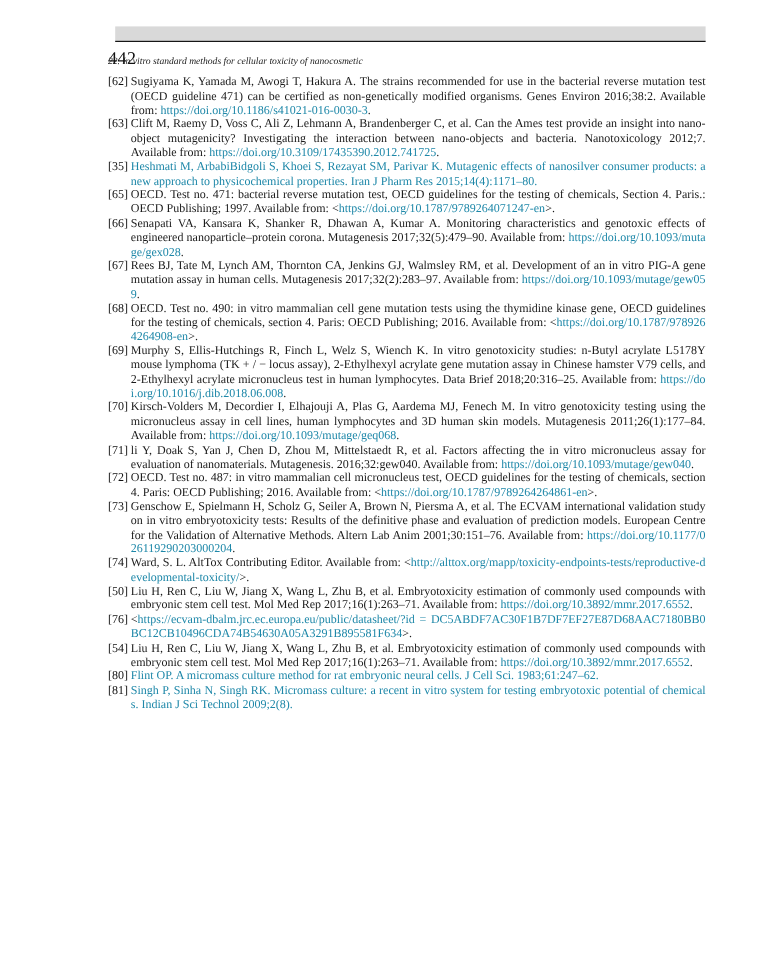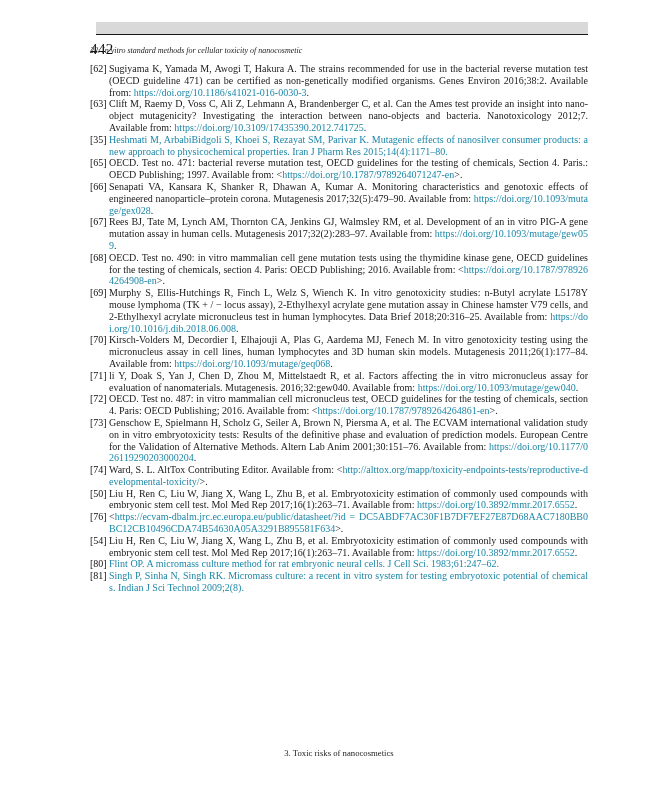--- a/index.html
+++ b/index.html
@@ -76,16 +76,13 @@
       <div class="ref"><span class="ref-label">[72]</span><span class="txt">OECD. Test no. 487: in vitro mammalian cell micronucleus test, OECD guidelines for the testing of chemicals, section 4. Paris: OECD Publishing; 2016. Available from: &lt;</span><span class="link">https://doi.org/10.1787/9789264264861-en</span><span class="txt">&gt;.</span></div>
       <div class="ref"><span class="ref-label">[73]</span><span class="txt">Genschow E, Spielmann H, Scholz G, Seiler A, Brown N, Piersma A, et al. The ECVAM international validation study on in vitro embryotoxicity tests: Results of the definitive phase and evaluation of prediction models. European Centre for the Validation of Alternative Methods. Altern Lab Anim 2001;30:151–76. Available from: </span><span class="link">https://doi.org/10.1177/026119290203000204</span><span class="txt">.</span></div>
       <div class="ref"><span class="ref-label">[74]</span><span class="txt">Ward, S. L. AltTox Contributing Editor. Available from: &lt;</span><span class="link">http://alttox.org/mapp/toxicity-endpoints-tests/reproductive-developmental-toxicity/</span><span class="txt">&gt;.</span></div>
       <div class="ref"><span class="ref-label">[50]</span><span class="txt">Liu H, Ren C, Liu W, Jiang X, Wang L, Zhu B, et al. Embryotoxicity estimation of commonly used compounds with embryonic stem cell test. Mol Med Rep 2017;16(1):263–71. Available from: </span><span class="link">https://doi.org/10.3892/mmr.2017.6552</span><span class="txt">.</span></div>
       <div class="ref"><span class="ref-label">[76]</span><span class="txt">&lt;</span><span class="link">https://ecvam-dbalm.jrc.ec.europa.eu/public/datasheet/?id = DC5ABDF7AC30F1B7DF7EF27E87D68AAC7180BB0BC12CB10496CDA74B54630A05A3291B895581F634</span><span class="txt">&gt;.</span></div>
       <div class="ref"><span class="ref-label">[54]</span><span class="txt">Liu H, Ren C, Liu W, Jiang X, Wang L, Zhu B, et al. Embryotoxicity estimation of commonly used compounds with embryonic stem cell test. Mol Med Rep 2017;16(1):263–71. Available from: </span><span class="link">https://doi.org/10.3892/mmr.2017.6552</span><span class="txt">.</span></div>
       <div class="ref"><span class="ref-label">[80]</span><span class="link">Flint OP. A micromass culture method for rat embryonic neural cells. J Cell Sci. 1983;61:247–62.</span></div>
       <div class="ref"><span class="ref-label">[81]</span><span class="link">Singh P, Sinha N, Singh RK. Micromass culture: a recent in vitro system for testing embryotoxic potential of chemicals. Indian J Sci Technol 2009;2(8).</span></div>
     </div>
 
-  <div class="footer">
-    <span>3. Toxic risks of nanocosmetics</span>
-  </div>
 </div>
 
 </body></html>

